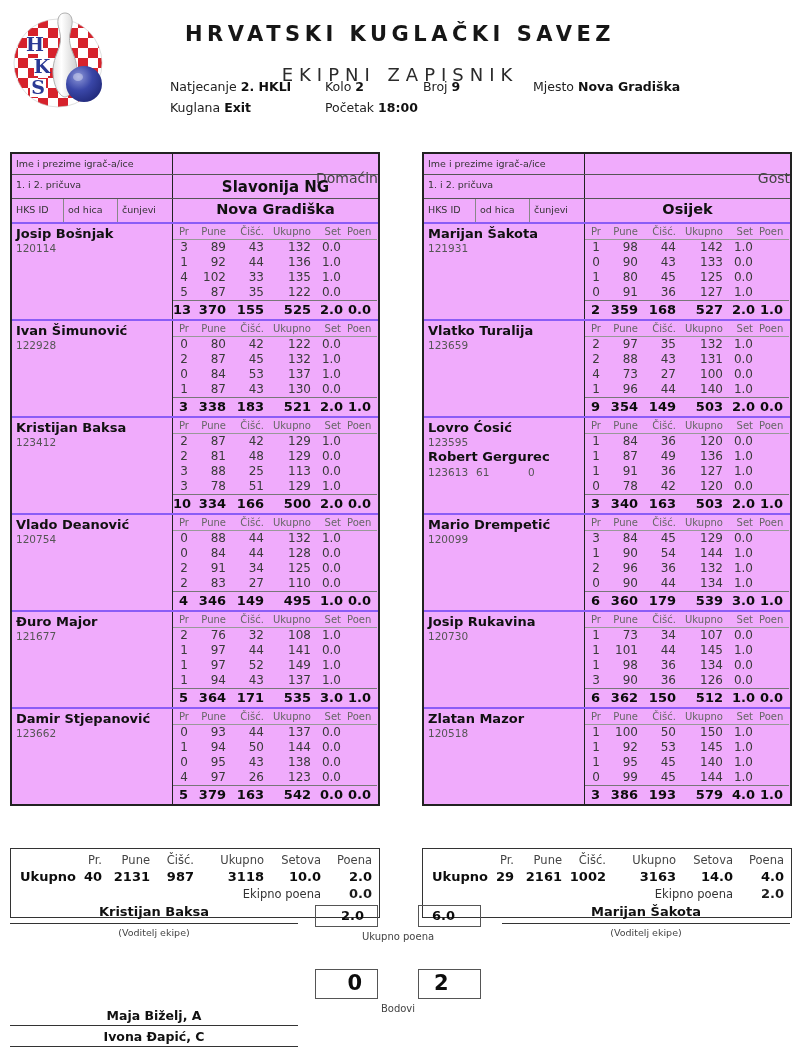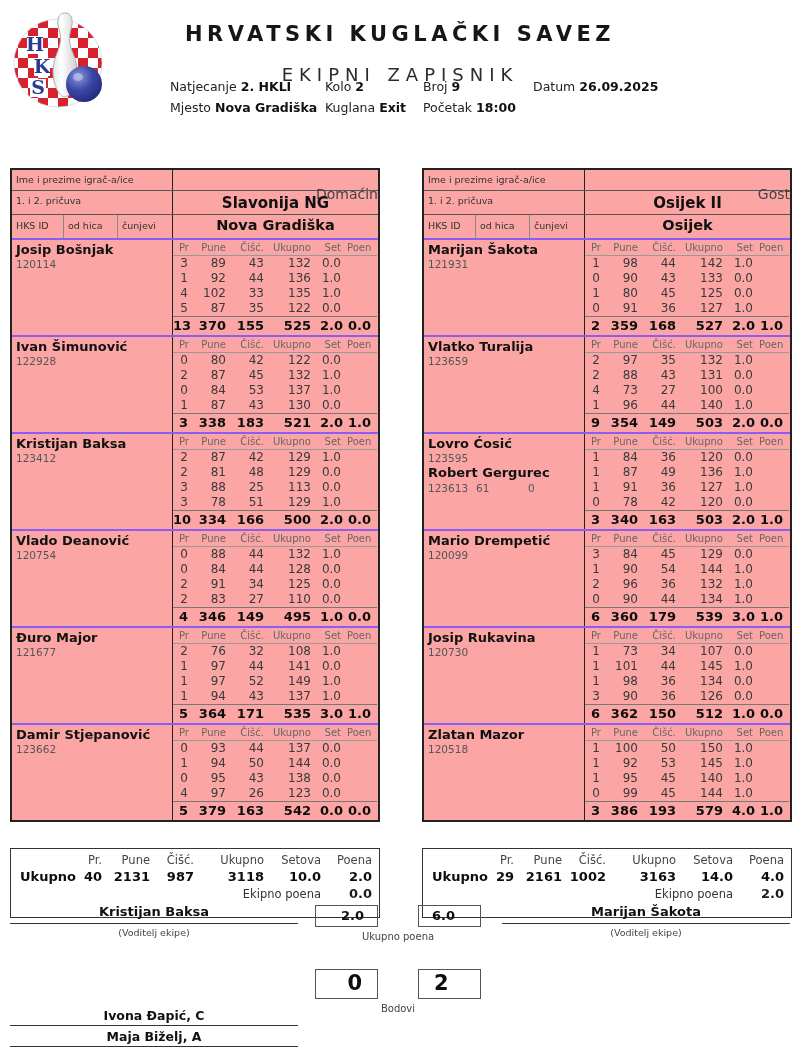--- a/index.html
+++ b/index.html
@@ -12,21 +12,21 @@
   .titlewrap { position:absolute; left:130px; top:22px; width:540px; text-align:center; }
   .title { font-size:21px; font-weight:bold; letter-spacing:4.5px; color:#161616; }
   .subtitle { font-size:18px; font-weight:400; letter-spacing:6px; color:#2b2b2b; margin-top:18px; }
   .infogrid { position:absolute; left:170px; top:79px; width:622px;
               display:grid; grid-template-columns:155px 98px 110px auto; row-gap:6px; }
   .info-item { font-size:12.5px; color:#222; white-space:nowrap; }
   .info-item b { font-weight:bold; color:#111; }
 
   
   .tables { position:absolute; left:10px; top:152px; width:782px; height:656px; }
-  .team-table { position:absolute; top:16px; width:370px; border:2px solid #222; background:#fca5a5; }
+  .team-table { position:absolute; top:0; width:370px; border:2px solid #222; background:#f0abfc; }
   .t0 { left:0; } .t1 { left:412px; }
   .hdr { display:flex; border-bottom:1px solid #555; }
   .r1 { height:21px; } .r2 { height:24px; } .r3 { height:23px; border-bottom:none; }
   .ncol { width:161px; border-right:1.5px solid #222; font-size:9.5px; color:#333;
           padding:4px 0 0 4px; }
   .vcol { flex:1; text-align:center; }
   .r1 .vcol { font-size:14px; color:#444; padding-top:16px;text-align:right; }
   .r2 .vcol { font-size:15px; font-weight:bold; color:#111; padding-top:3px; }
   .r3 .vcol { font-size:14.5px; font-weight:bold; color:#111; padding-top:2px; }
   .r3 .ncol { display:flex; padding:0; }
@@ -128,21 +128,20 @@
 
   <div class="titlewrap">
     <div class="title">HRVATSKI KUGLAČKI SAVEZ</div>
     <div class="subtitle">EKIPNI ZAPISNIK</div>
   </div>
 
   <div class="infogrid" id="infogrid">
       <div class="info-item"><span>Natjecanje</span> <b>2. HKLI</b></div>
       <div class="info-item"><span>Kolo</span> <b>2</b></div>
       <div class="info-item"><span>Broj</span> <b>9</b></div>
-      <div class="info-item"><span>Datum</span> <b>26.09.2025</b></div>
       <div class="info-item"><span>Mjesto</span> <b>Nova Gradiška</b></div>
       <div class="info-item"><span>Kuglana</span> <b>Exit</b></div>
       <div class="info-item"><span>Početak</span> <b>18:00</b></div>
     </div>
 
   <div class="tables" id="tables">
       <div class="team-table t0">
         <div class="hdr r1">
           <div class="ncol">Ime i prezime igrač-a/ice</div>
           <div class="vcol">Domaćin</div>
@@ -424,21 +423,20 @@
           </div>
         </div>
       </div>
       <div class="team-table t1">
         <div class="hdr r1">
           <div class="ncol">Ime i prezime igrač-a/ice</div>
           <div class="vcol">Gost</div>
         </div>
         <div class="hdr r2">
           <div class="ncol">1. i 2. pričuva</div>
-          <div class="vcol">Osijek II</div>
         </div>
         <div class="hdr r3">
           <div class="ncol">
             <div class="subcell sc1">HKS ID</div>
             <div class="subcell sc2">od hica</div>
             <div class="subcell sc3">čunjevi</div>
           </div>
           <div class="vcol">Osijek</div>
         </div>
         <div class="block">
@@ -762,17 +760,17 @@
 
   <div class="scorebox b1">2.0</div>
   <div class="scorebox b2">6.0</div>
   <div class="scorelabel">Ukupno poena</div>
 
   <div class="bodbox b1">0</div>
   <div class="bodbox b2">2</div>
   <div class="bodlabel">Bodovi</div>
 
   <div class="officials">
+    <div class="off">Maja Biželj, A</div>
     <div class="off">Ivona Đapić, C</div>
-    <div class="off">Maja Biželj, A</div>
   </div>
 
 </div>
 
 </body></html>

